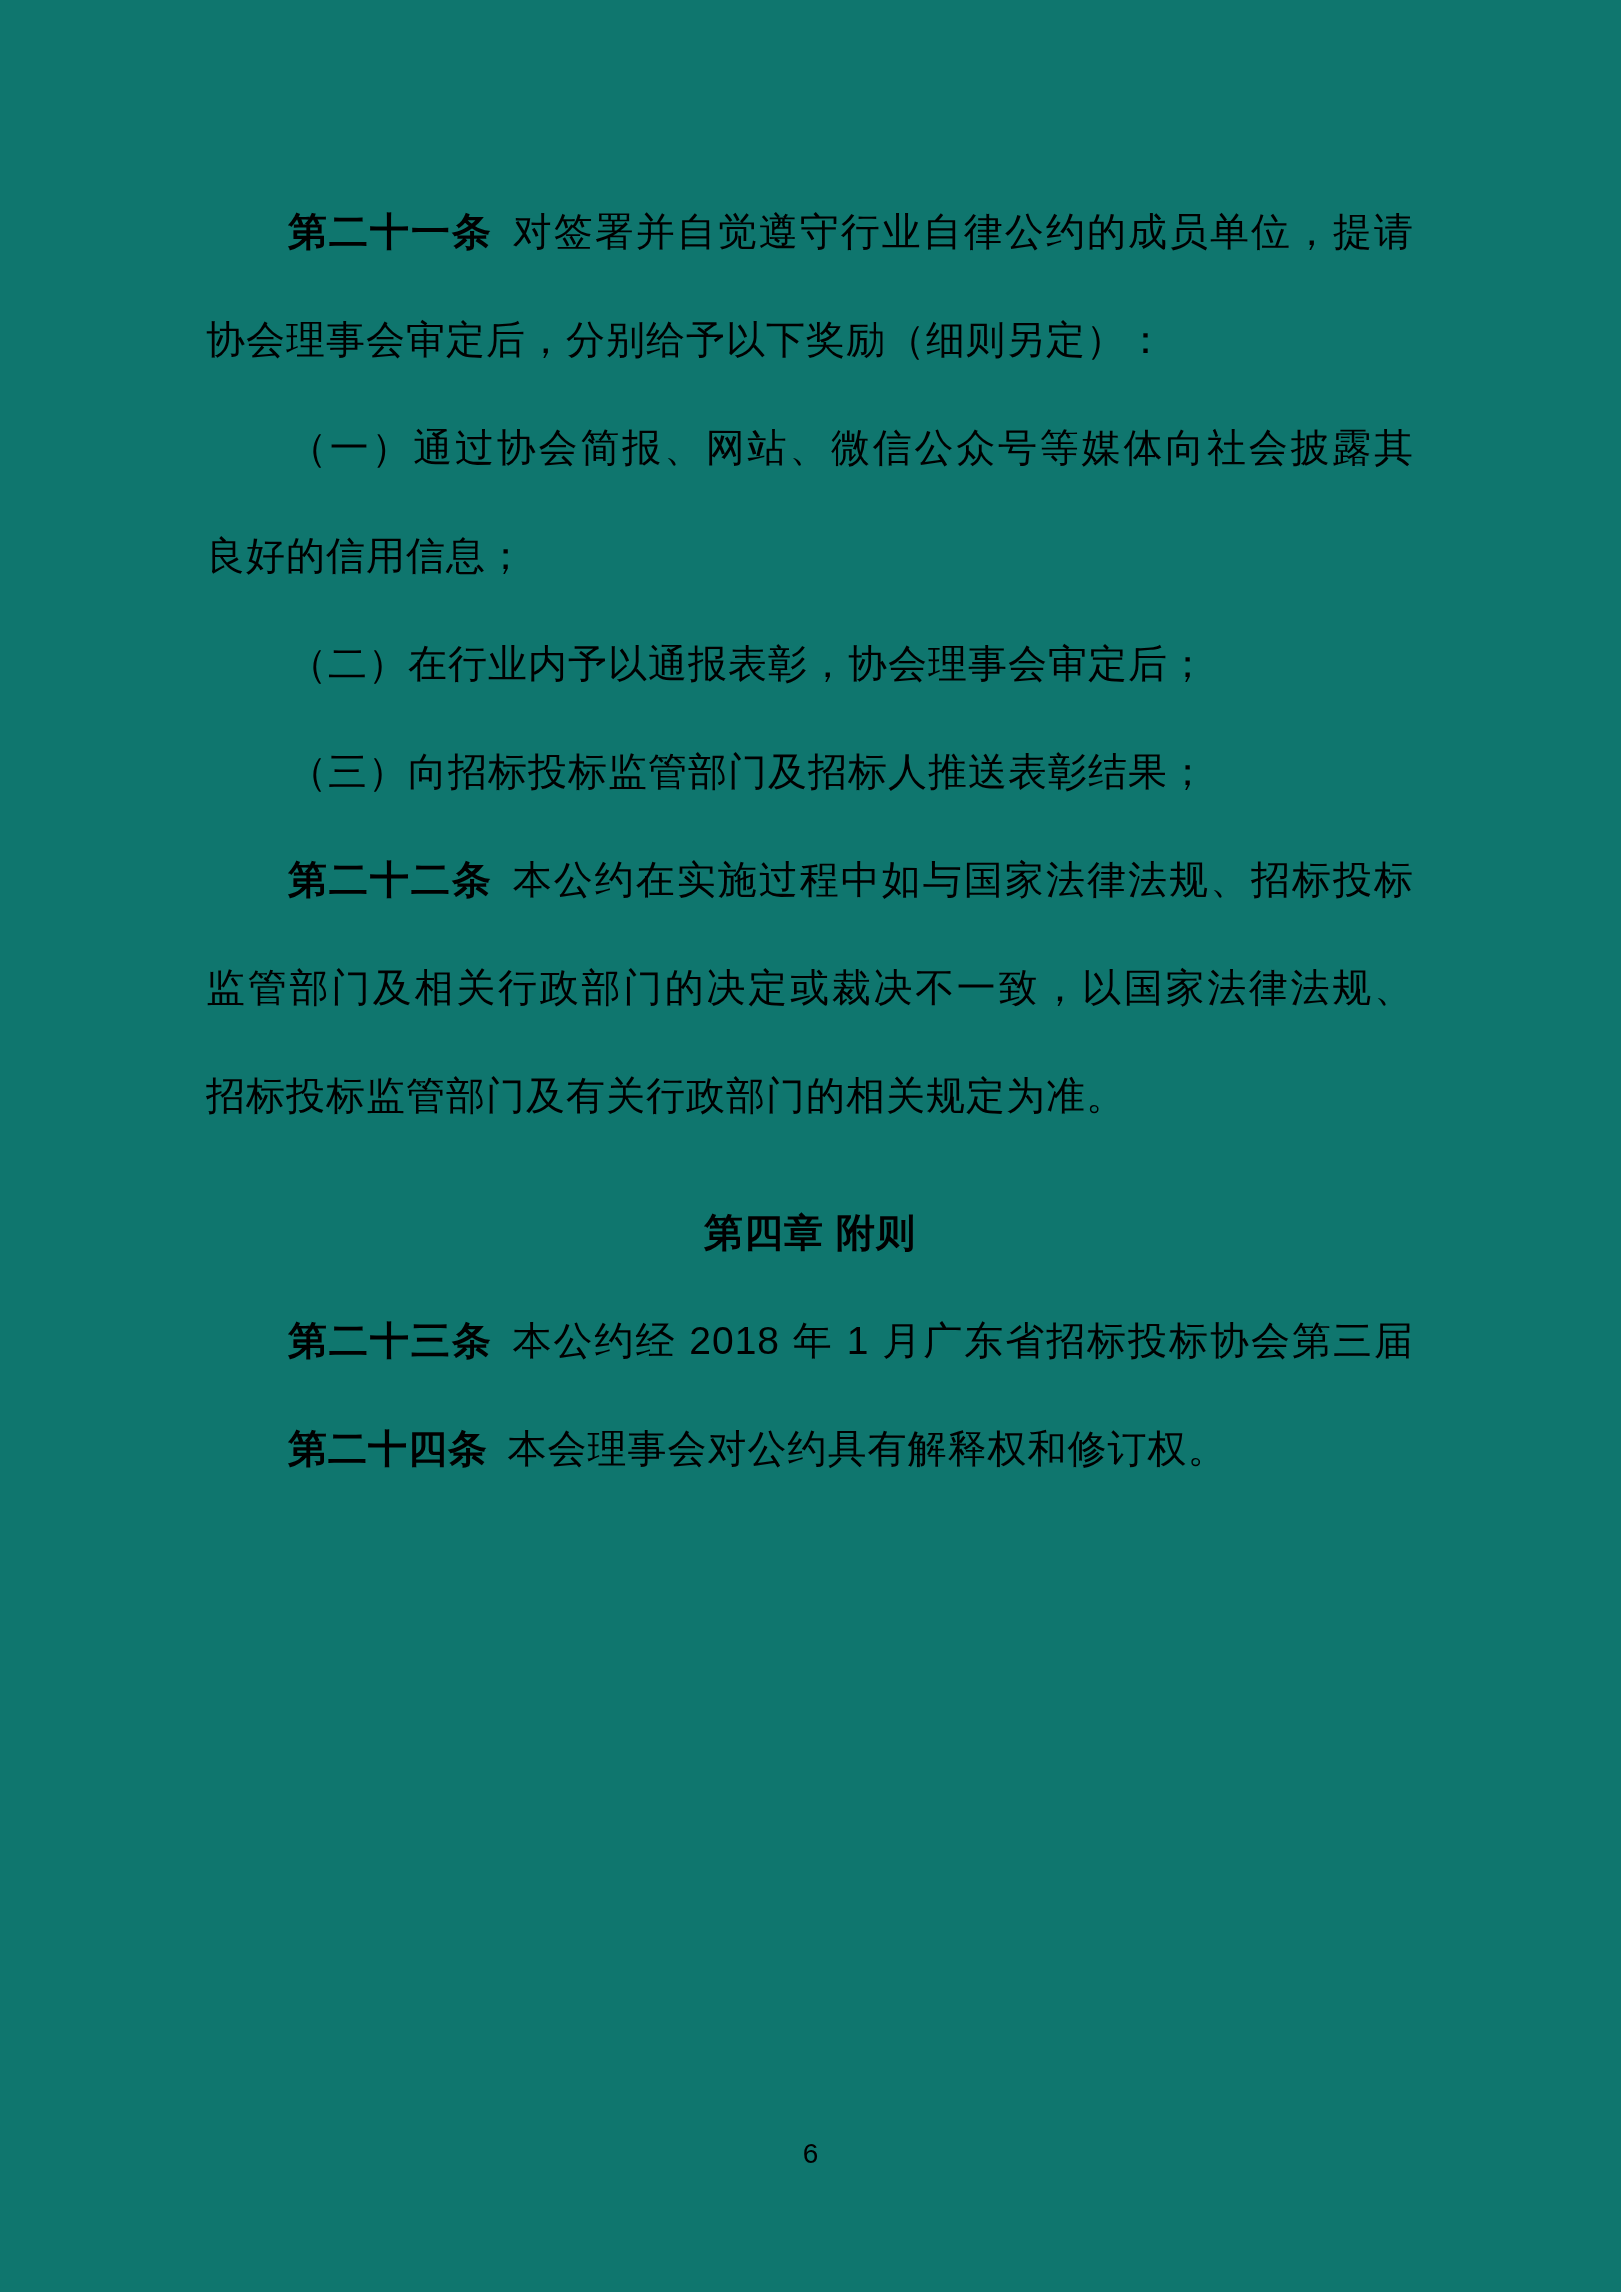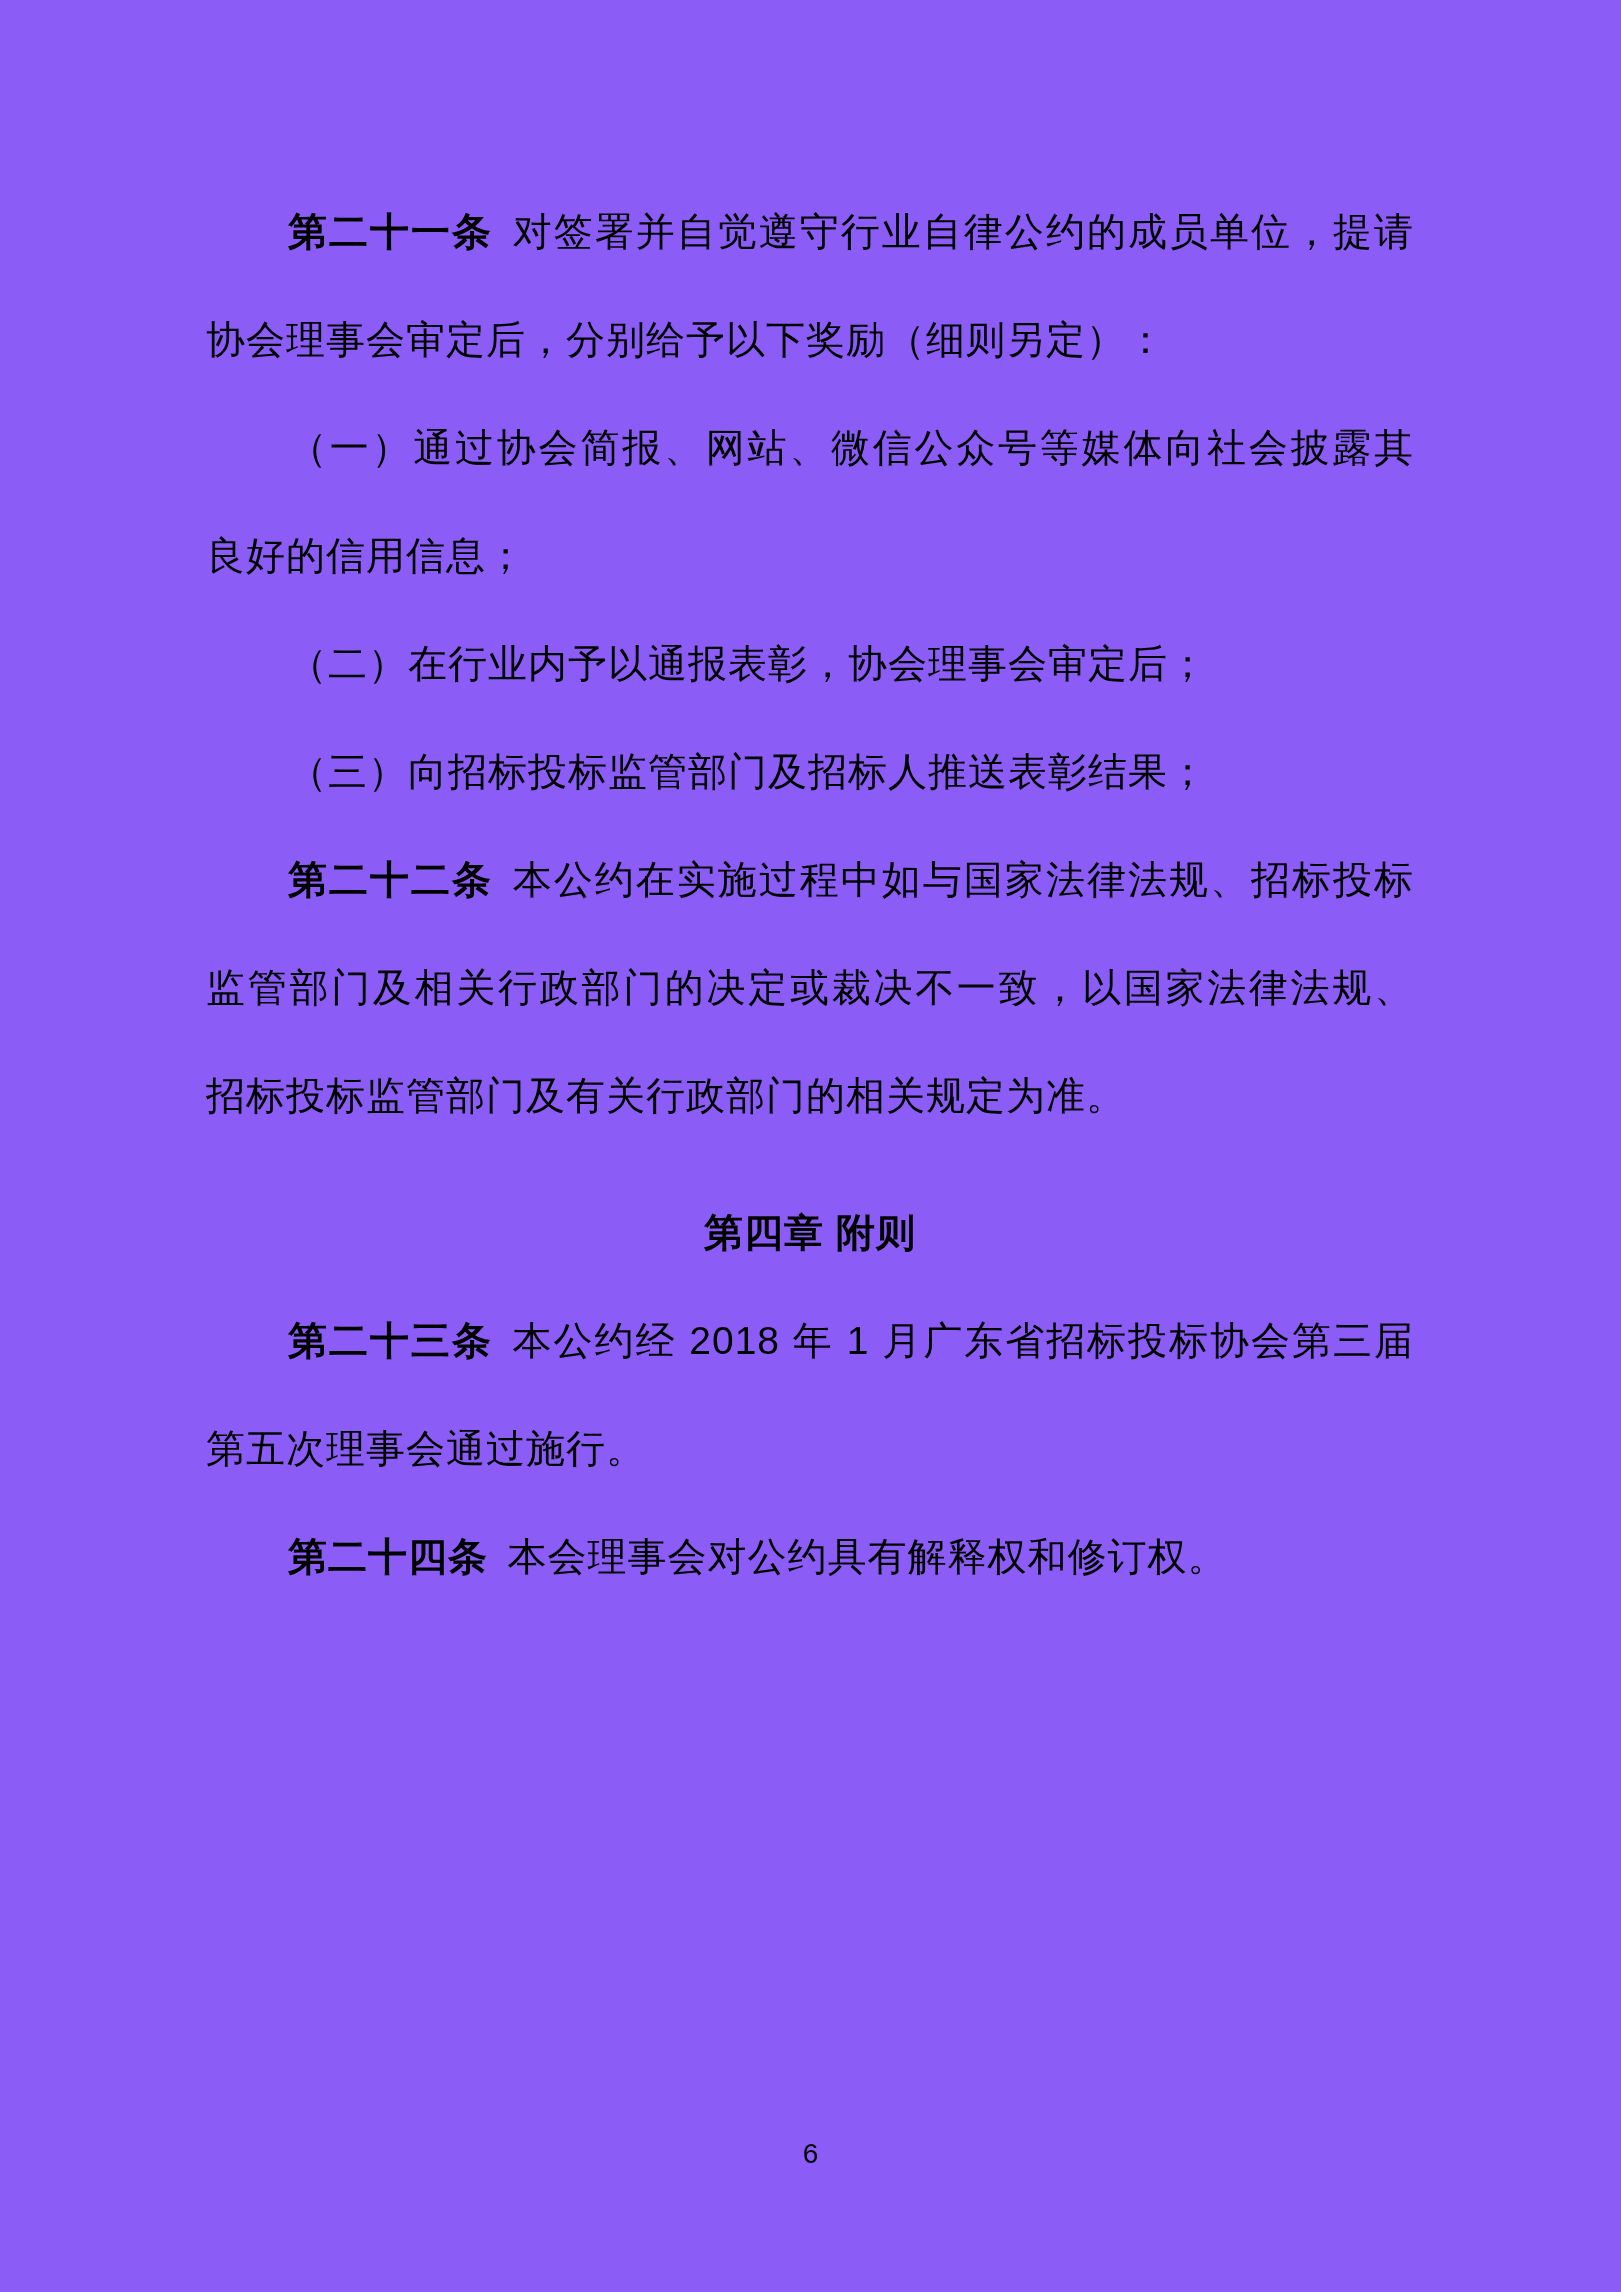--- a/index.html
+++ b/index.html
@@ -9,21 +9,21 @@
     background: #ffffff;
     position: relative;
     font-family: "Liberation Sans", sans-serif;
     color: #000000;
     overflow: hidden;
   }
   .page {
     position: absolute;
     left: 0; top: 0;
     width: 1621px; height: 2293px;
-    background: #8b5cf6;
+    background: #0f766e;
   }
   .doc {
     position: absolute;
     left: 206px;
     top: 178px;
     width: 1208px;
   }
   .line {
     height: 108px;
     line-height: 108px;
@@ -66,18 +66,17 @@
       <div class="line"><span class="reg">协会理事会审定后，分别给予以下奖励（细则另定）：</span></div>
       <div class="line indent flush"><span class="reg">（一）通过协会简报、网站、微信公众号等媒体向社会披露其</span></div>
       <div class="line"><span class="reg">良好的信用信息；</span></div>
       <div class="line indent"><span class="reg">（二）在行业内予以通报表彰，协会理事会审定后；</span></div>
       <div class="line indent"><span class="reg">（三）向招标投标监管部门及招标人推送表彰结果；</span></div>
       <div class="line indent flush"><span class="bold">第二十二条</span><span class="reg">本公约在实施过程中如与国家法律法规、招标投标</span></div>
       <div class="line flush"><span class="reg">监管部门及相关行政部门的决定或裁决不一致，以国家法律法规、</span></div>
       <div class="line"><span class="reg">招标投标监管部门及有关行政部门的相关规定为准。</span></div>
       <div class="line center space-before"><span class="bold">第四章 附则</span></div>
       <div class="line indent flush"><span class="bold">第二十三条</span><span class="reg">本公约经 2018 年 1 月广东省招标投标协会第三届</span></div>
-      <div class="line"><span class="reg">第五次理事会通过施行。</span></div>
       <div class="line indent"><span class="bold">第二十四条</span><span class="reg">本会理事会对公约具有解释权和修订权。</span></div>
     </div>
   <div class="footer">6</div>
 </div>
 
 
 </body></html>

